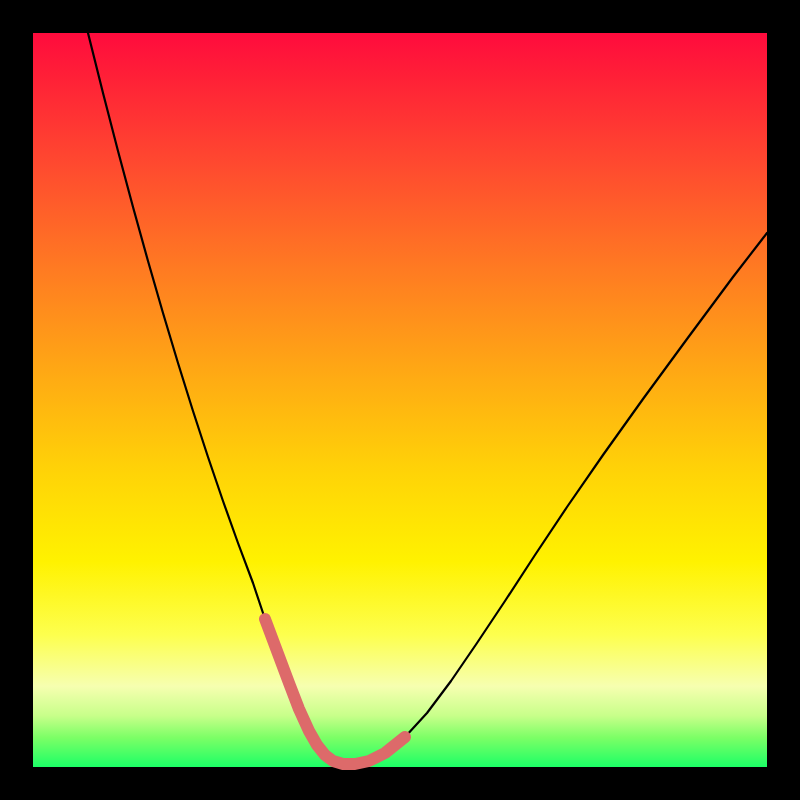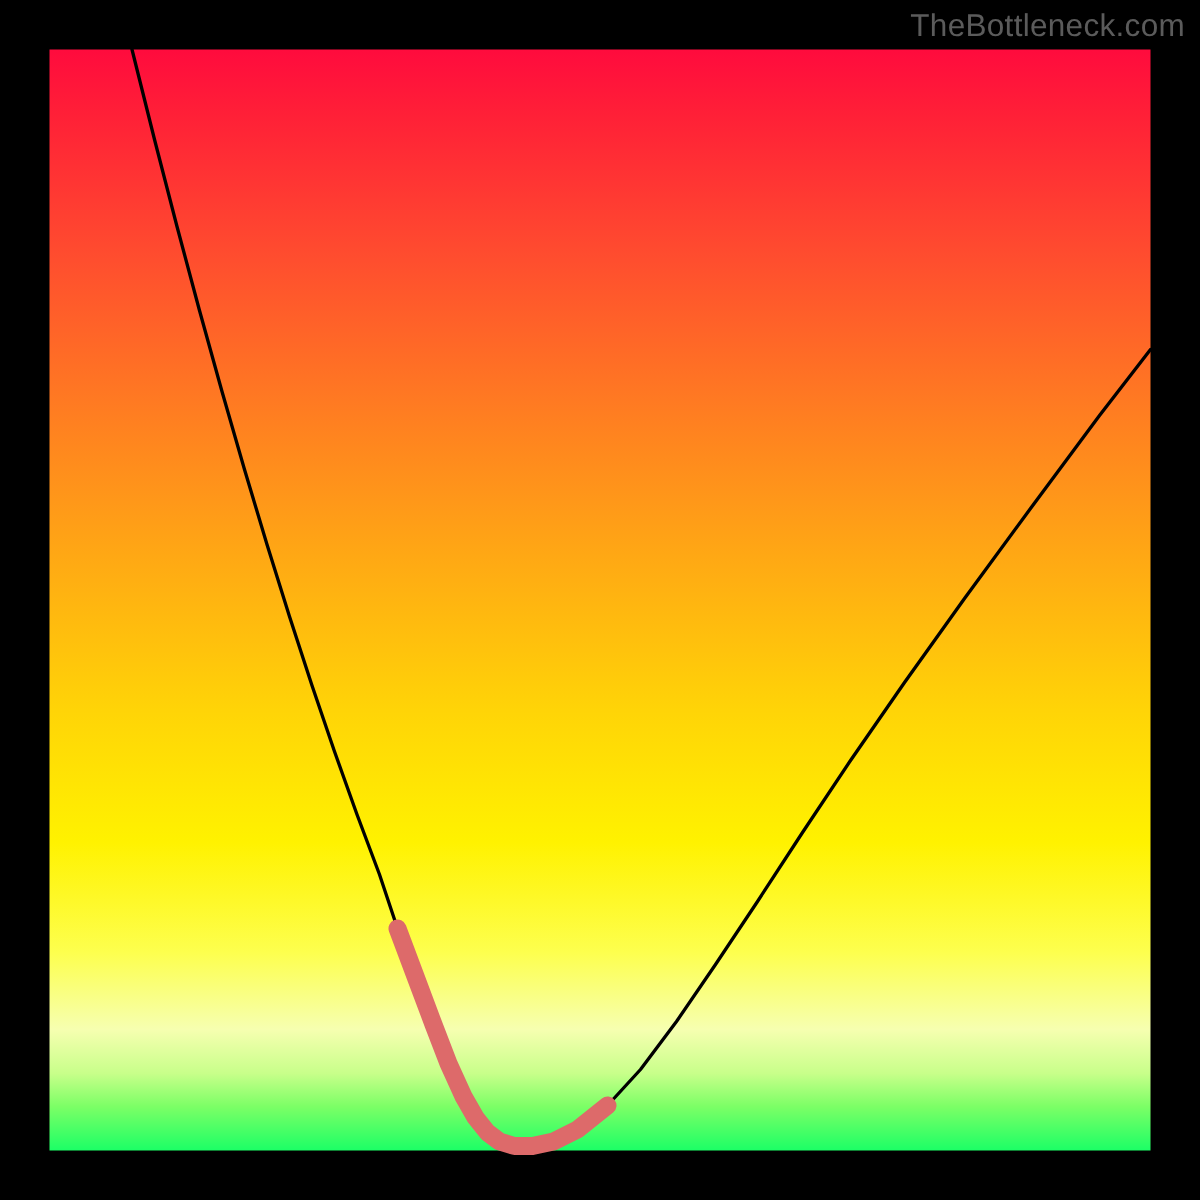--- a/index.html
+++ b/index.html
@@ -57,21 +57,20 @@
     font-size: 21px;
     font-weight: 500;
     letter-spacing: 0.2px;
     user-select: none;
   }
 </style>
 </head>
 <body>
 
 <div class="frame">
-  <div class="watermark">TheBottleneck.com</div>
   <div class="plot-wrap">
     <div class="gradient"></div>
     <svg class="curve" viewBox="0 0 734 734" preserveAspectRatio="none">
       <path fill="none" stroke="#000" stroke-width="2.2" stroke-linecap="round" stroke-linejoin="round" d="M55 0 L70 60 L85 118 L100 174 L115 228 L130 280 L145 330 L160 378 L175 424 L190 468 L205 510 L220 550 L232 586 L244 618 L256 650 L266 676 L276 698 L284 712 L292 722 L300 728 L310 731 L322 731 L336 728 L352 720 L372 704 L394 680 L418 648 L444 610 L472 568 L502 522 L534 474 L570 422 L610 366 L654 306 L700 244 L734 200"></path>
       <path fill="none" stroke="#dd6a6a" stroke-width="12" stroke-linecap="round" stroke-linejoin="round" d="M232 586 L244 618 L256 650 L266 676 L276 698 L284 712 L292 722 L300 728 L310 731 L322 731 L336 728 L352 720 L372 704"></path>
     </svg>
   </div>
 </div>
 
 </body></html>

